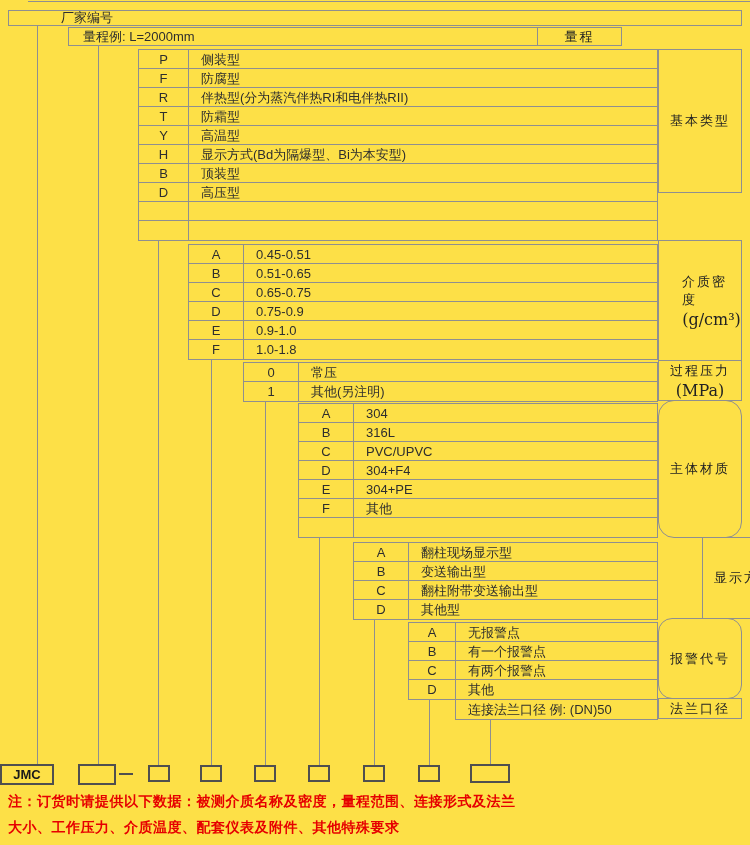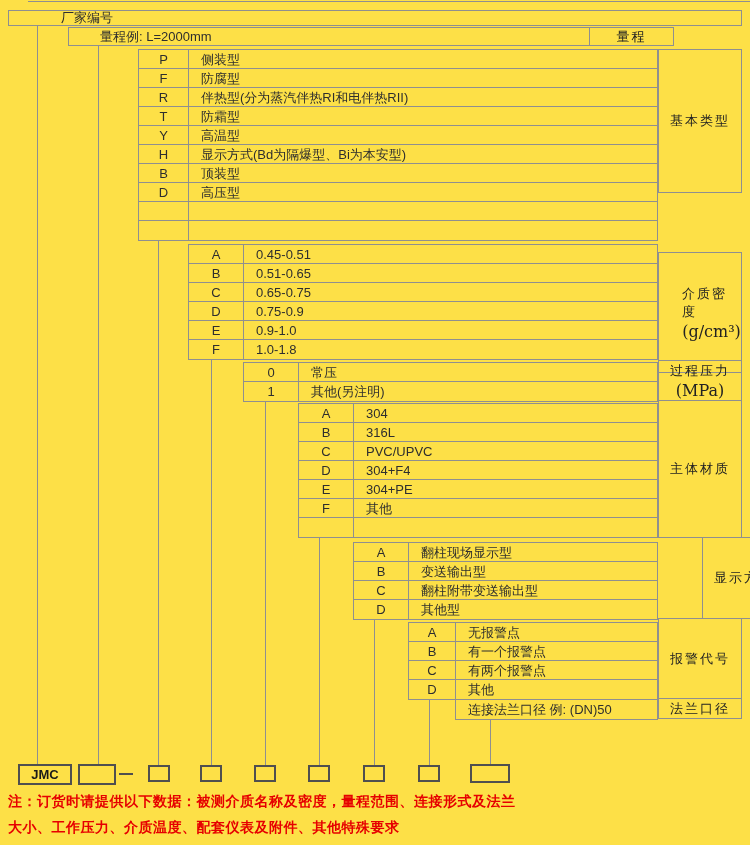--- a/index.html
+++ b/index.html
@@ -34,21 +34,21 @@
 <body>
 
 <div class="canvas">
 
   <div class="hline" style="left:28px;top:1px;width:722px;"></div>
 
   <div class="box" style="left:8px;top:10px;width:734px;height:16px;">
     <span style="padding-left:52px;">厂家编号</span>
   </div>
 
-  <div class="box" style="left:68px;top:27px;width:606px;height:19px;padding-left:17px;">
+  <div class="box" style="left:68px;top:27px;width:554px;height:19px;">
     <div class="range-text">量程例: L=2000mm</div>
     <div class="range-lbl">量程</div>
   </div>
 
   <div class="sec" style="left:138px;top:49px;width:520px;">
     <div class="row">
         <div class="code w50">P</div>
         <div class="desc">侧装型</div>
       </div>
     <div class="row">
@@ -198,52 +198,52 @@
 
   <div class="sec" style="left:455px;top:699px;width:203px;">
     <div class="row">
         <div class="desc">连接法兰口径 例: (DN)50</div>
       </div>
   </div>
 
   <div class="lbl" style="top:49px;height:144px;">
       <div>基本类型</div>
     </div>
-  <div class="lbl" style="top:252px;height:121px;padding-left:23px;">
+  <div class="lbl" style="top:240px;height:121px;padding-left:23px;">
       <div>介质密度</div>
       <div class="sub">(g/cm³)</div>
     </div>
   <div class="lbl" style="top:360px;height:41px;">
       <div>过程压力</div>
       <div class="sub">(MPa)</div>
     </div>
-  <div class="lbl" style="top:400px;height:138px;">
+  <div class="lbl" style="top:400px;height:138px;border-radius:16px;">
       <div>主体材质</div>
     </div>
   <div class="lbl" style="top:537px;height:82px;margin-left:44px;">
       <div>显示方式</div>
     </div>
-  <div class="lbl" style="top:618px;height:81px;">
+  <div class="lbl" style="top:618px;height:81px;border-radius:14px;">
       <div>报警代号</div>
     </div>
   <div class="lbl" style="top:698px;height:21px;">
       <div>法兰口径</div>
     </div>
 
   <div class="vline" style="left:37px;top:26px;height:738px;"></div>
   <div class="vline" style="left:98px;top:46px;height:718px;"></div>
   <div class="vline" style="left:158px;top:241px;height:524px;"></div>
   <div class="vline" style="left:211px;top:360px;height:405px;"></div>
   <div class="vline" style="left:265px;top:402px;height:363px;"></div>
   <div class="vline" style="left:319px;top:538px;height:227px;"></div>
   <div class="vline" style="left:374px;top:620px;height:145px;"></div>
   <div class="vline" style="left:429px;top:700px;height:65px;"></div>
   <div class="vline" style="left:490px;top:720px;height:44px;"></div>
 
-  <div class="mbox jmc" style="left:18px;top:764px;width:54px;height:21px;">JMC</div>
+  <div class="mbox jmc" style="left:0;top:764px;width:54px;height:21px;">JMC</div>
   <div class="mbox" style="left:78px;top:764px;width:38px;height:21px;"></div>
   <div class="dashbar" style="left:119px;top:773px;width:14px;height:2px;"></div>
   <div class="mbox" style="left:148px;top:765px;width:22px;height:17px;"></div>
   <div class="mbox" style="left:200px;top:765px;width:22px;height:17px;"></div>
   <div class="mbox" style="left:254px;top:765px;width:22px;height:17px;"></div>
   <div class="mbox" style="left:308px;top:765px;width:22px;height:17px;"></div>
   <div class="mbox" style="left:363px;top:765px;width:22px;height:17px;"></div>
   <div class="mbox" style="left:418px;top:765px;width:22px;height:17px;"></div>
   <div class="mbox" style="left:470px;top:764px;width:40px;height:19px;"></div>
 

